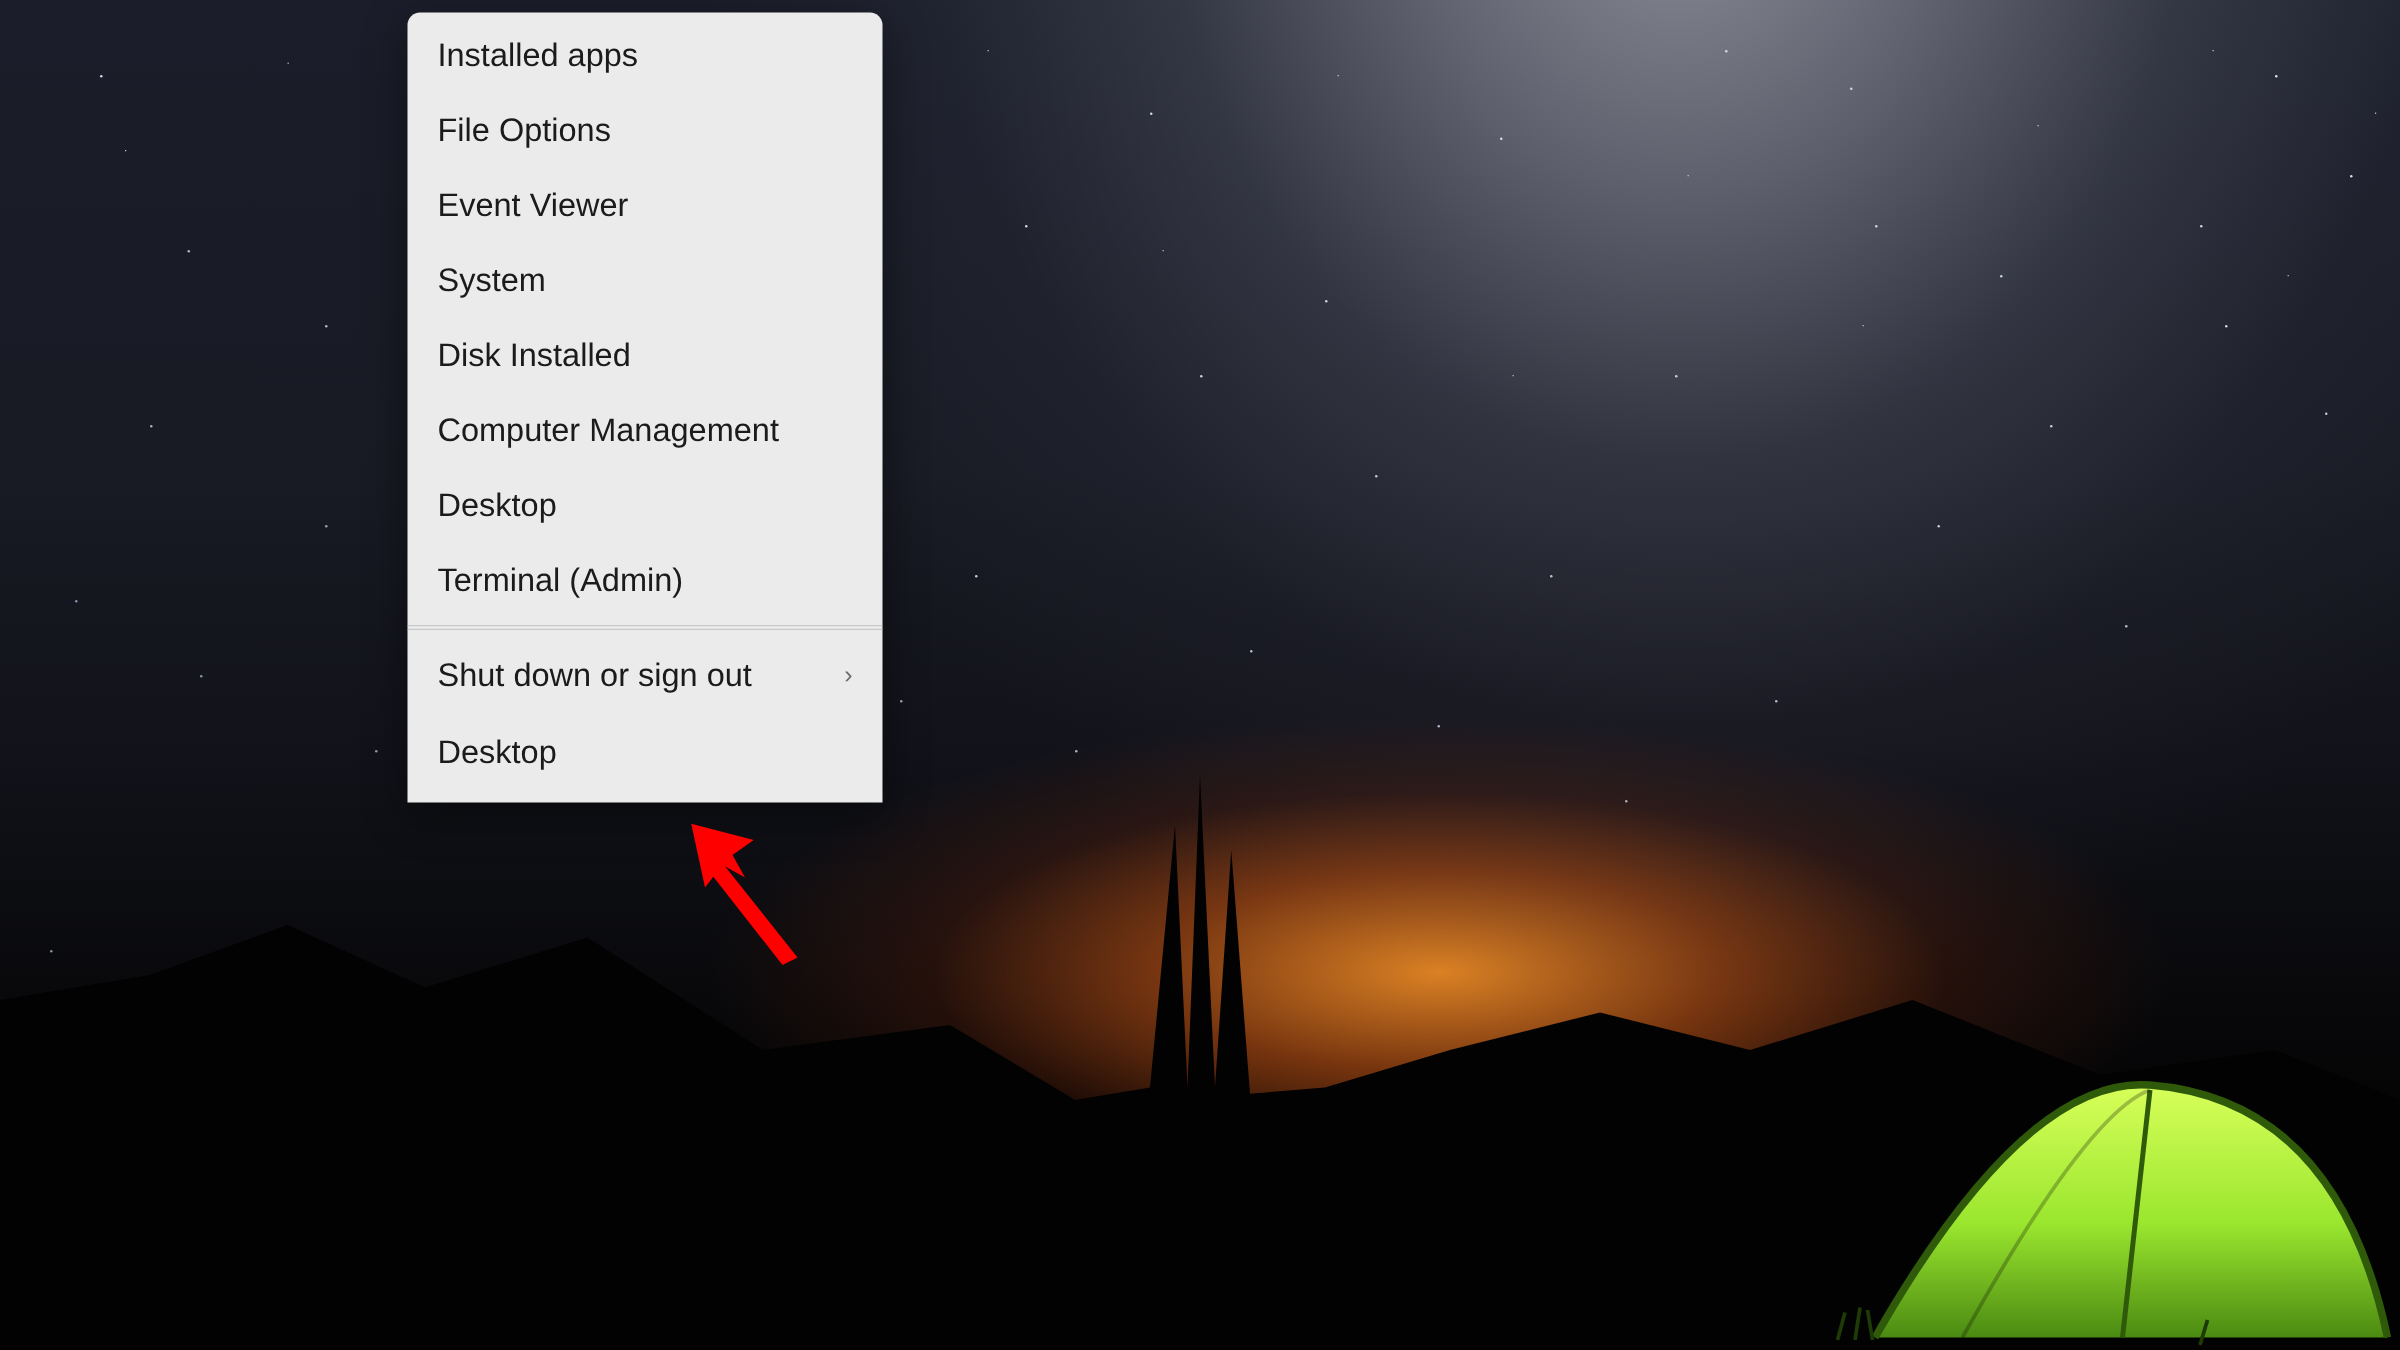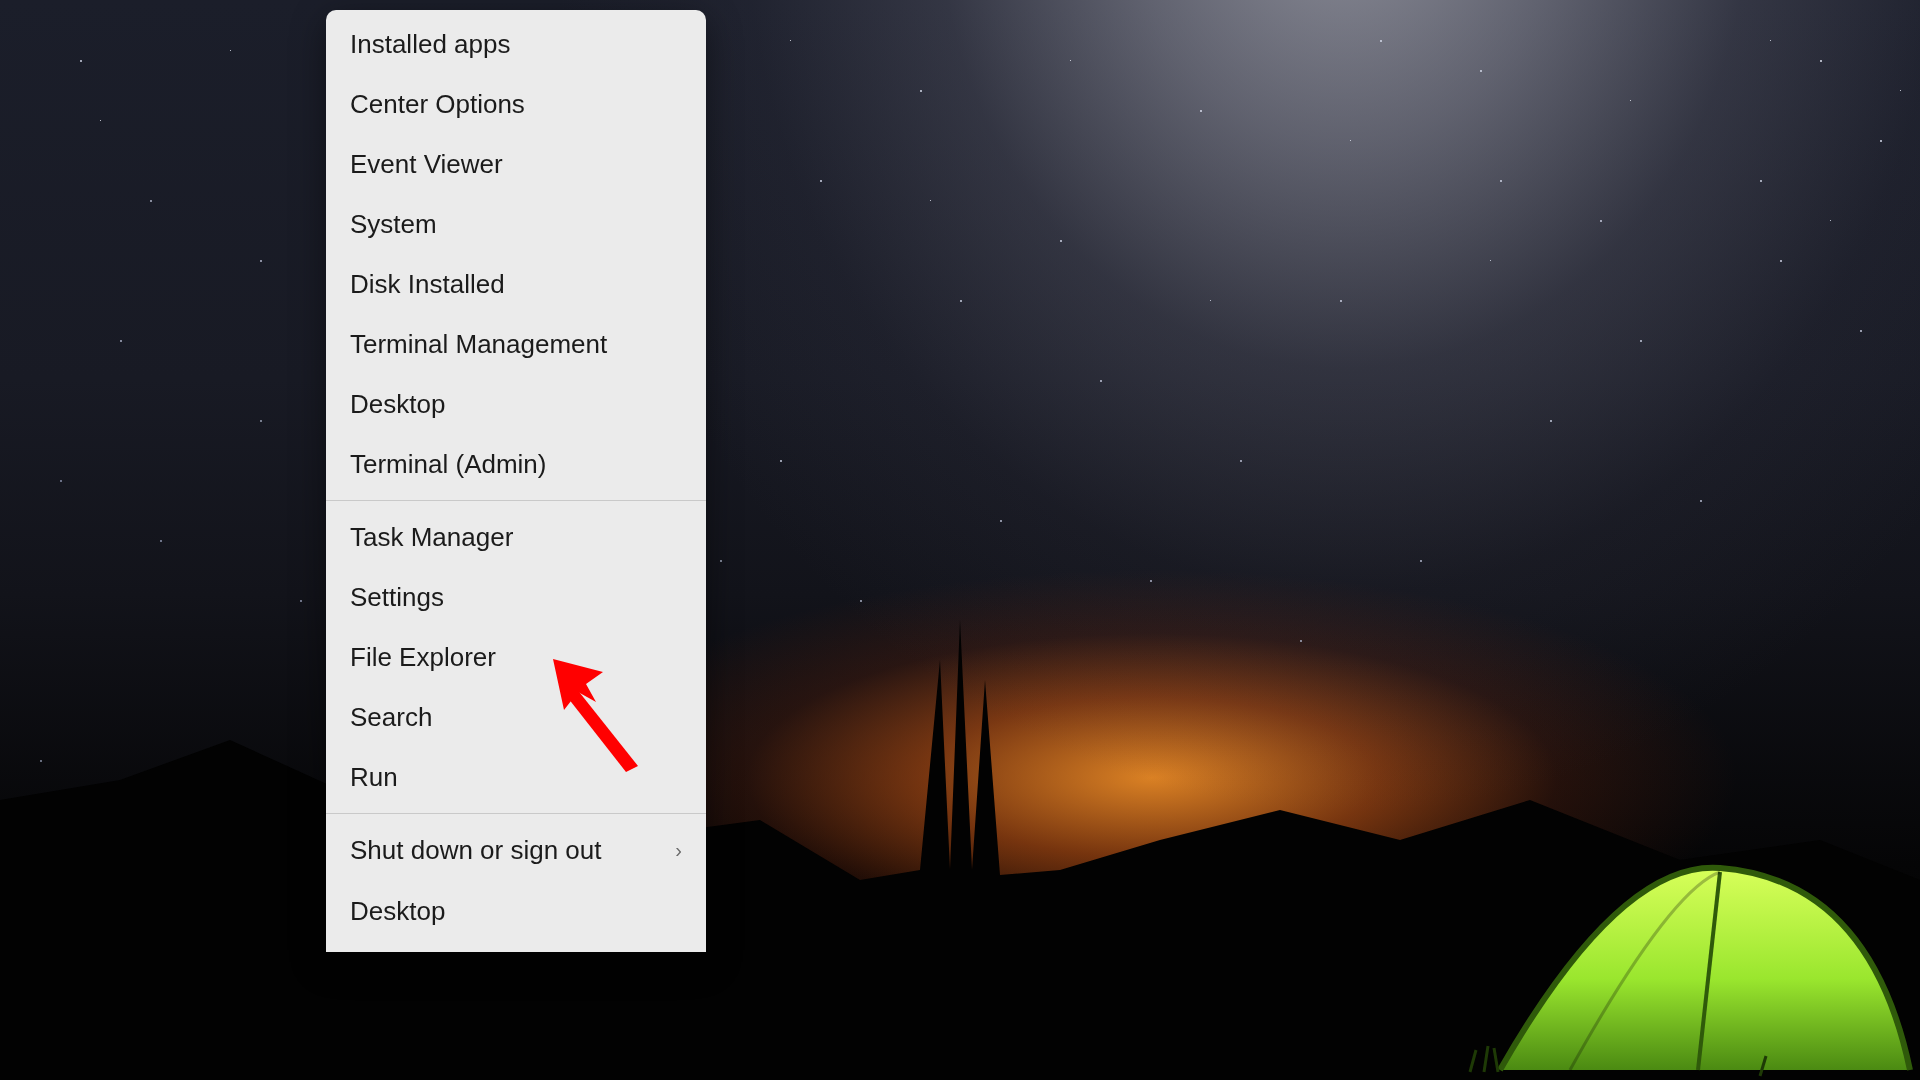--- a/index.html
+++ b/index.html
@@ -196,59 +196,42 @@
     </g>
   </svg>
 </div>
 
 <div class="context-menu" id="context-menu">
     <div class="menu-section">
       <div class="menu-item">
         <span>Installed apps</span>
       </div>
       <div class="menu-item">
-        <span>Center Options</span>
+        <span>File Options</span>
       </div>
       <div class="menu-item">
         <span>Event Viewer</span>
       </div>
       <div class="menu-item">
         <span>System</span>
       </div>
       <div class="menu-item">
         <span>Disk Installed</span>
       </div>
       <div class="menu-item">
-        <span>Terminal Management</span>
+        <span>Computer Management</span>
       </div>
       <div class="menu-item">
         <span>Desktop</span>
       </div>
       <div class="menu-item">
         <span>Terminal (Admin)</span>
       </div>
     </div>
     <div class="menu-sep"></div>
-    <div class="menu-section">
-      <div class="menu-item">
-        <span>Task Manager</span>
-      </div>
-      <div class="menu-item">
-        <span>Settings</span>
-      </div>
-      <div class="menu-item">
-        <span>File Explorer</span>
-      </div>
-      <div class="menu-item">
-        <span>Search</span>
-      </div>
-      <div class="menu-item">
-        <span>Run</span>
-      </div>
-    </div>
     <div class="menu-sep"></div>
     <div class="menu-section">
       <div class="menu-item">
         <span>Shut down or sign out</span>
         <span class="chevron">›</span>
       </div>
       <div class="menu-item partial">
         <span>Desktop</span>
       </div>
     </div>

